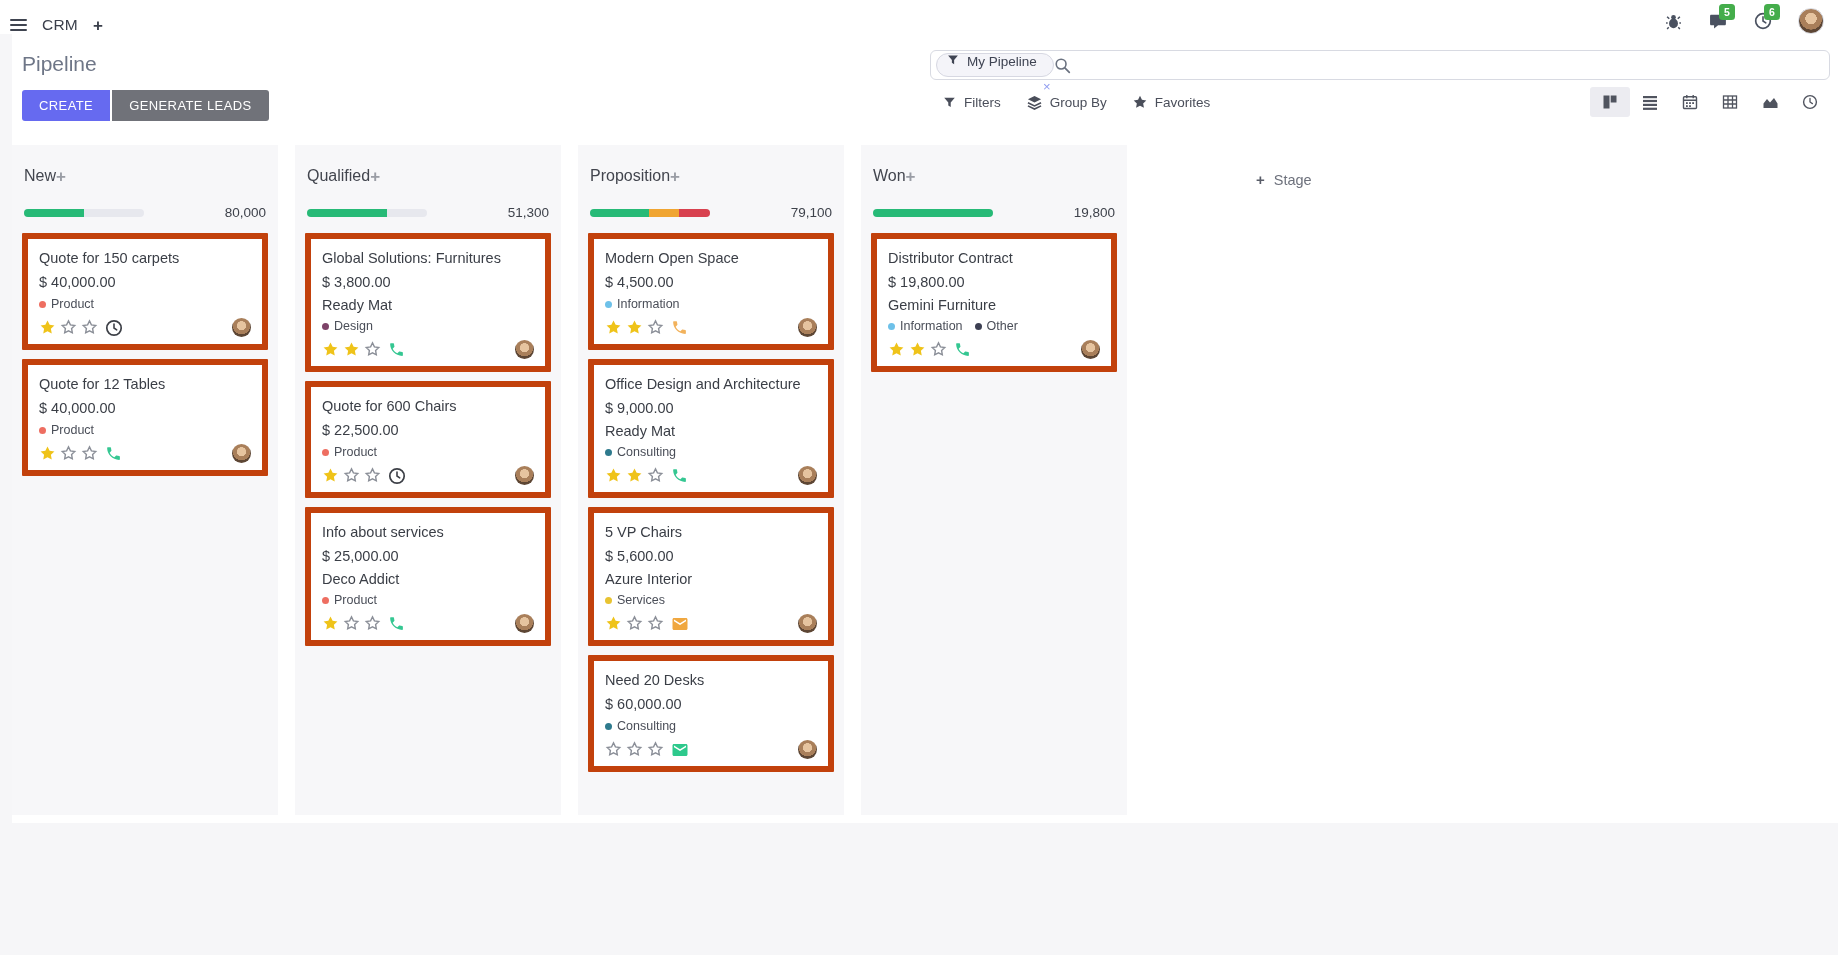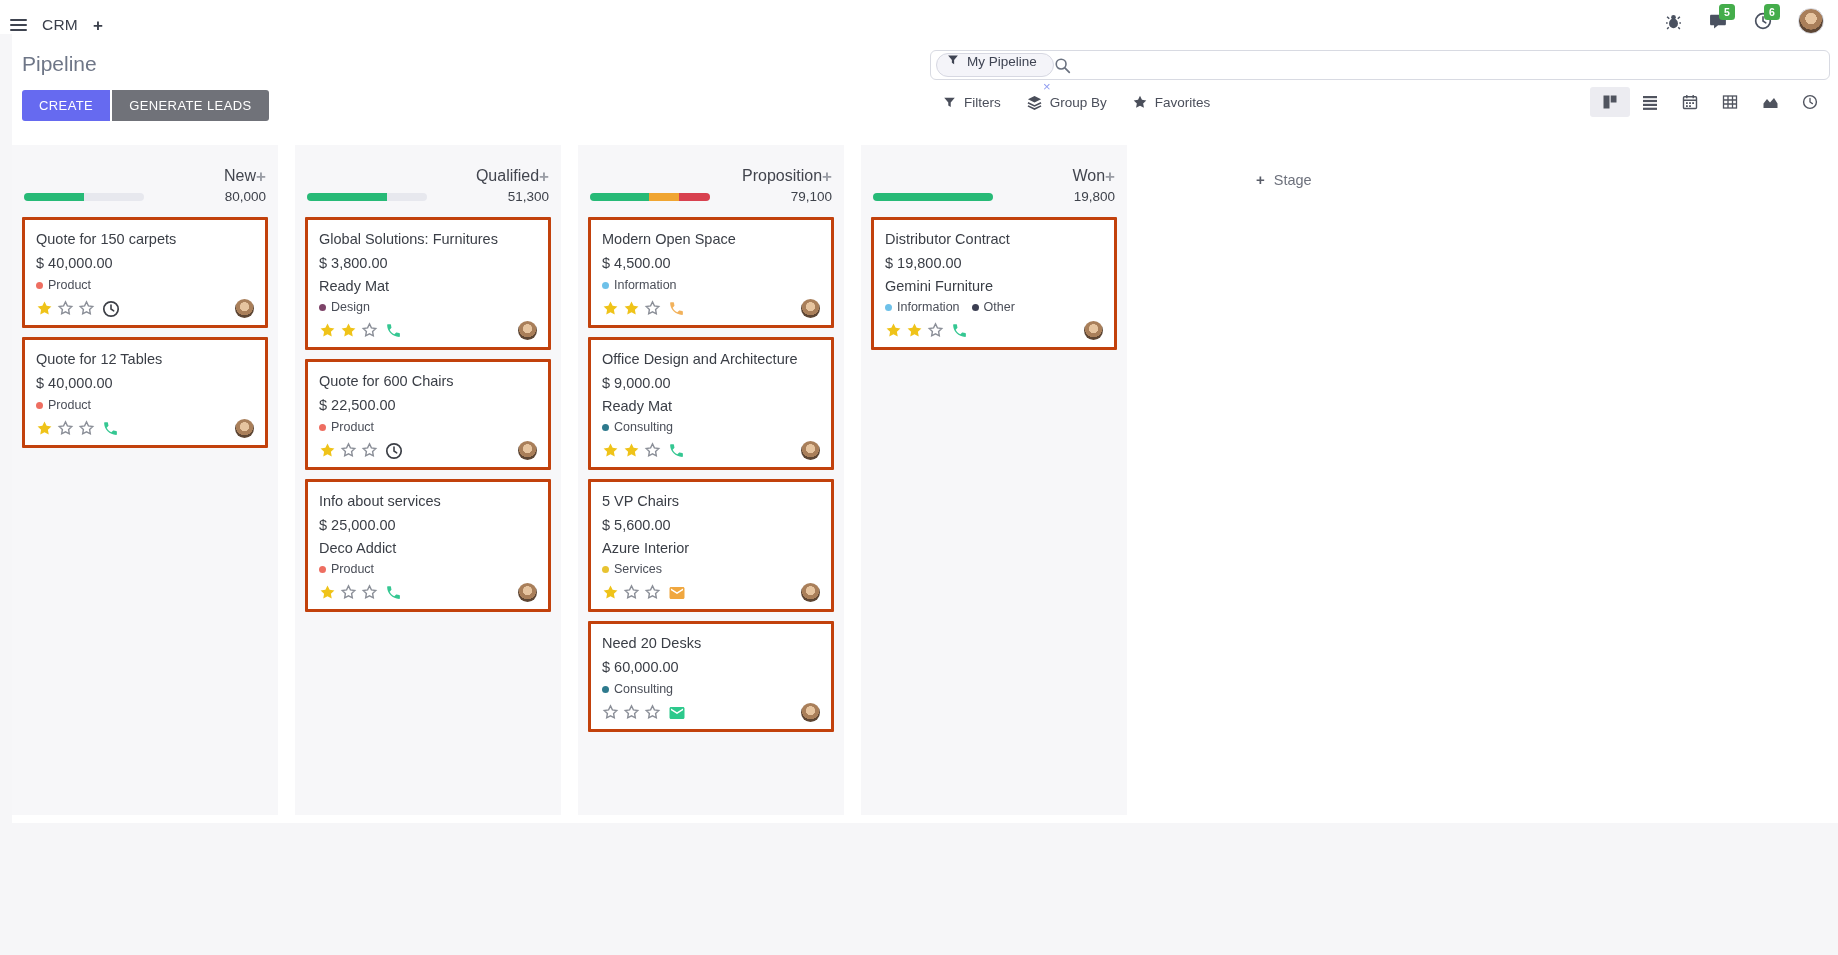--- a/index.html
+++ b/index.html
@@ -64,29 +64,29 @@
   }
   .view-switcher { margin-left:auto; display:flex; }
   .vs-item { width:40px; height:30px; display:flex; align-items:center; justify-content:center; cursor:pointer; border-radius:3px; }
   .vs-item.active { background:#ececf1; }
   
   .kanban { background:#fff; height:678px; display:flex; align-items:flex-start; }
   .kanban-column {
     width:266px; min-height:670px; margin-right:17px;
     background:#f7f7f9; padding:22px 10px 10px;
   }
-  .col-head { display:flex; justify-content:flex-end; align-items:center; padding:0 2px; }
+  .col-head { display:flex; justify-content:flex-start; align-items:center; padding:0 2px; }
   .col-name { font-size:16px; color:#42454e; }
   .col-add { color:#9a9da5; font-size:17px; font-weight:600; cursor:pointer; line-height:1; }
-  .progress-row { display:flex; align-items:center; justify-content:space-between; margin:4px 2px 13px; }
+  .progress-row { display:flex; align-items:center; justify-content:space-between; margin:20px 2px 13px; }
   .pbar { width:120px; height:8px; border-radius:4px; background:#e7e8ee; overflow:hidden; display:flex; cursor:pointer; }
   .pbar i { height:100%; display:block; }
   .col-counter { font-size:13.5px; color:#3e424b; }
   .kcard {
-    background:#fff; border:3px solid #c2410c; border-radius:1px;
+    background:#fff; border:6px solid #c2410c; border-radius:1px;
     padding:11px 11px 7px; margin-bottom:9px; cursor:pointer;
   }
   .kcard-title   { font-size:14.5px; color:#3a3e46; margin-bottom:8px; }
   .kcard-amount  { font-size:14.5px; color:#3a3e46; margin-bottom:7px; }
   .kcard-partner { font-size:14.5px; color:#3a3e46; margin-bottom:6px; }
   .tag-row { display:flex; gap:12px; margin-bottom:7px; }
   .tag { display:flex; align-items:center; gap:5px; font-size:12.5px; color:#4a4e58; }
   .tag i { width:7px; height:7px; border-radius:50%; display:block; }
   .kcard-footer { display:flex; align-items:center; margin-top:2px; }
   .stars { display:flex; gap:4px; align-items:center; }

